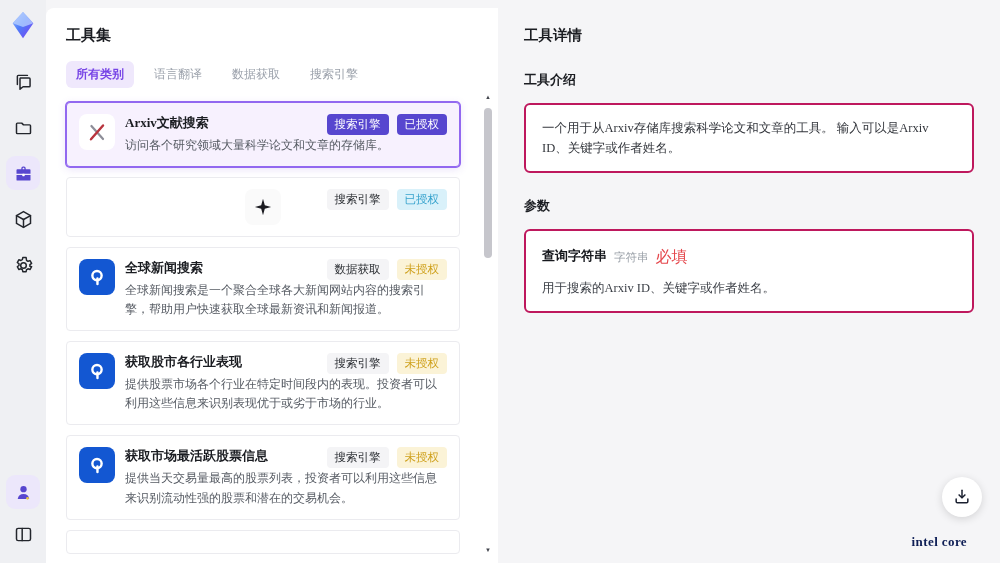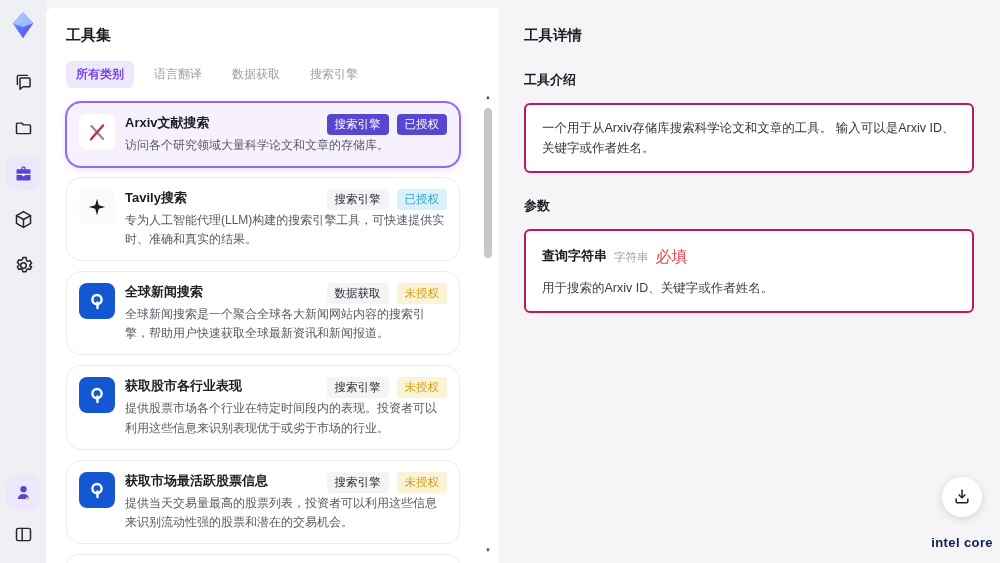--- a/index.html
+++ b/index.html
@@ -19,38 +19,38 @@
   .logo { width:30px; height:30px; margin-bottom:24px; cursor:default; }
   .side-nav { display:flex; flex-direction:column; gap:12px; align-items:center; }
   .side-item {
     width:34px; height:34px; border-radius:9px;
     display:flex; align-items:center; justify-content:center; cursor:pointer;
   }
   .side-item.active { background:#ece7fb; }
   .side-bottom { margin-top:auto; display:flex; flex-direction:column; gap:8px; align-items:center; }
 
   
-  .main { flex:1; display:flex; padding-top:8px; }
+  .main { flex:1; display:flex; padding-top:8px;font-family:Liberation Serif, serif; }
   .list-panel {
     width:452px; min-width:452px; background:#fff;
     border-radius:8px 0 0 0; padding:18px 20px 0; position:relative; overflow:hidden;
   }
   .page-title { font-size:15px; font-weight:bold; margin-bottom:16px; }
 
   .tabs { display:flex; gap:10px; margin-bottom:14px; }
   .tab {
     font-size:12px; color:#9ba1ab; padding:5px 10px; border-radius:6px;
     cursor:pointer; white-space:nowrap;
   }
   .tab.active { color:#7745e6; background:#efe8fc; font-weight:bold; }
 
   .cards { padding-right:18px; }
   .card {
     position:relative; display:flex; gap:10px; padding:11px 12px;
-    border:1px solid #ebebef; border-radius:15px; margin-bottom:10px;
+    border:1px solid #ebebef; border-radius:4px; margin-bottom:10px;
     background:#fff; cursor:pointer;justify-content:center;
   }
   .card.selected {
     background:#f7f1fe; border-color:#9268f0;
     box-shadow:0 0 0 1px #9268f0, 0 2px 8px rgba(120,80,220,.18);
   }
   .tool-icon {
     width:36px; height:36px; border-radius:8px; flex-shrink:0;
     display:flex; align-items:center; justify-content:center; background:#f7f7f9;
     overflow:hidden;
@@ -93,21 +93,21 @@
   .param-required { font-size:16px; color:#e5484d; }
   .param-desc { font-size:12.5px; color:#3a3e45; }
 
   .fab {
     position:absolute; right:18px; bottom:46px; width:40px; height:40px;
     border-radius:50%; background:#fff; border:none;
     box-shadow:0 2px 8px rgba(0,0,0,.14); display:flex; align-items:center;
     justify-content:center; cursor:pointer;
   }
   .brand {
-    position:absolute; right:7px; bottom:13px; font-size:13px;
+    position:absolute; right:33px; bottom:13px; font-size:13px;
     color:#0e1e55; letter-spacing:.4px; font-weight:600;
   }
 </style>
 </head>
 <body>
 
 <div class="app">
 
   <aside class="sidebar">
     <div class="logo">
@@ -215,24 +215,20 @@
               <span class="badge badge-cat">搜索引擎</span>
               <span class="badge badge-yes">已授权</span>
             </div>
           </div>
           <div class="card">
             <div class="tool-icon ic-tavily">
               <svg viewBox="0 0 28 28" width="24" height="24">
                 <path d="M14 4.5l2.1 7.4 7.4 2.1-7.4 2.1L14 23.5l-2.1-7.4-7.4-2.1 7.4-2.1z" fill="#1c1c22"></path>
               </svg>
             </div>
-            <div class="tool-text">
-              <div class="tool-title">Tavily搜索</div>
-              <div class="tool-desc">专为人工智能代理(LLM)构建的搜索引擎工具，可快速提供实时、准确和真实的结果。</div>
-            </div>
             <div class="badges">
               <span class="badge badge-cat">搜索引擎</span>
               <span class="badge badge-yes">已授权</span>
             </div>
           </div>
           <div class="card">
             <div class="tool-icon ic-blue-query">
               <svg viewBox="0 0 28 28" width="26" height="26" fill="none" stroke="#ffffff" stroke-width="2.6" stroke-linecap="round">
                 <circle cx="14" cy="12.5" r="5"></circle>
                 <path d="M14.5 15.5 L14.5 21.5"></path>

